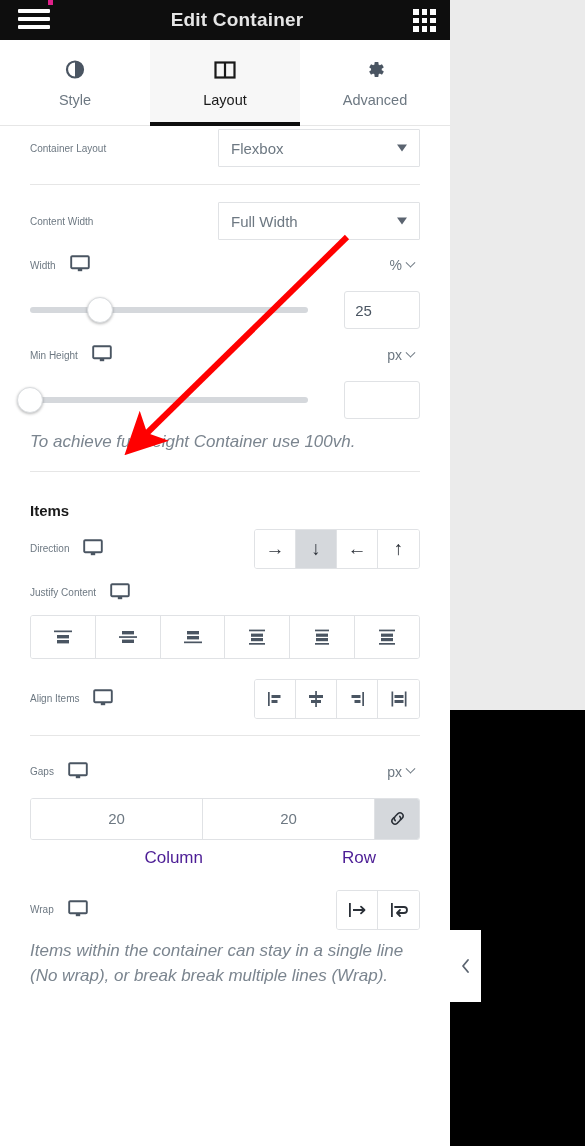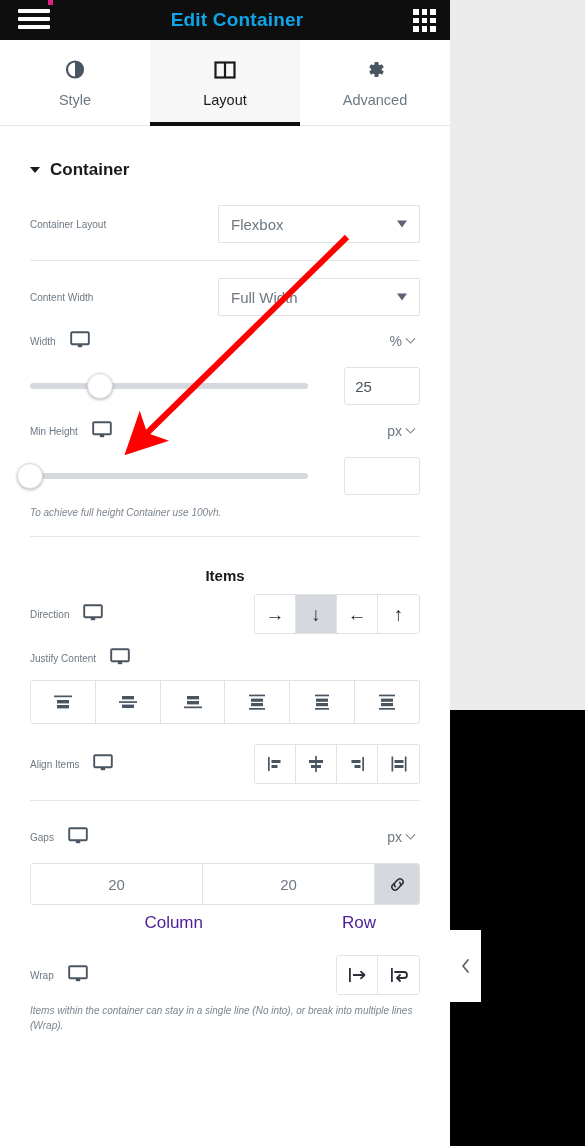--- a/index.html
+++ b/index.html
@@ -30,21 +30,21 @@
     background: #fff;
     overflow: hidden;
   }
 
   
   .panel-header {
     position: relative; height: 40px; background: #0e0e0e;
     display: flex; align-items: center; justify-content: center;
   }
   .panel-title {
-    color: #0ea5e9; font-size: 19px; font-weight: bold; letter-spacing: .2px; margin-left: 24px;
+    color: #e5e5e5; font-size: 19px; font-weight: bold; letter-spacing: .2px; margin-left: 24px;
   }
   .ham {
     position: absolute; left: 18px; top: 6px;
     width: 32px; height: 26px;
     display: flex; flex-direction: column; justify-content: space-between;
     padding: 3px 0;
   }
   .ham i { display: block; height: 4px; background: #fff; border-radius: 1px; }
   .pink-dot {
     position: absolute; left: 48px; top: 0px; width: 5px; height: 5px; background: #e0218a;
@@ -120,23 +120,23 @@
     box-shadow: 0 1px 3px rgba(0,0,0,.28);
     top: 50%; transform: translate(-50%, -50%);
   }
   .num-input {
     width: 78px; height: 38px; margin-left: 20px;
     border: 1px solid #e0e2e5; border-radius: 3px; background: #fff;
     display: flex; align-items: center; padding: 0 10px;
     font-size: 15px; color: #4a5562;
   }
 
-  .hint { font-size: 10px; color: #7b858f; font-style: italic; line-height: 1.5; padding: 6px 0 2px 0; }
-
-  .sub-head { font-size: 15px; font-weight: bold; color: #1a1a1a; padding: 16px 0 8px 0; text-align: center; }
+  .hint { font-size: 17px; color: #7b858f; font-style: italic; line-height: 1.5; padding: 6px 0 2px 0; }
+
+  .sub-head { font-size: 15px; font-weight: bold; color: #1a1a1a; padding: 16px 0 8px 0; }
 
   
   .choices { display: flex; border: 1px solid #e0e2e5; border-radius: 3px; overflow: hidden; background: #fff; }
   .choices .ch {
     width: 41px; height: 38px; display: flex; align-items: center; justify-content: center;
     border-right: 1px solid #e0e2e5; cursor: pointer; background: #fff;
   }
   .choices .ch:last-child { border-right: none; }
   .choices .ch.sel { background: #d5d8dc; }
   .choices.wide { width: 100%; }
@@ -215,24 +215,20 @@
         <svg width="26" height="26" viewBox="0 0 26 26">
           <path fill="#4a5562" d="M13 8.6a3.9 3.9 0 1 0 0 7.8 3.9 3.9 0 0 0 0-7.8zm0 6a2.1 2.1 0 1 1 0-4.2 2.1 2.1 0 0 1 0 4.2z"></path>
           <path fill="#4a5562" d="M21.3 14.1l-1.6-.9c.1-.5.1-1 0-1.5l1.6-.9a.7.7 0 0 0 .3-.9l-1.3-2.2a.7.7 0 0 0-.9-.3l-1.6.9c-.4-.3-.9-.6-1.3-.8V5.6a.7.7 0 0 0-.7-.7h-2.6a.7.7 0 0 0-.7.7v1.9c-.5.2-.9.5-1.3.8l-1.6-.9a.7.7 0 0 0-.9.3L7.4 9.9a.7.7 0 0 0 .3.9l1.6.9c-.1.5-.1 1 0 1.5l-1.6.9a.7.7 0 0 0-.3.9l1.3 2.2a.7.7 0 0 0 .9.3l1.6-.9c.4.3.9.6 1.3.8v1.9c0 .4.3.7.7.7h2.6c.4 0 .7-.3.7-.7v-1.9c.5-.2.9-.5 1.3-.8l1.6.9a.7.7 0 0 0 .9-.3l1.3-2.2a.7.7 0 0 0-.4-.9z"></path>
         </svg>
         <span>Advanced</span>
       </div>
     </div>
 
     <div class="panel-body">
 
-      <div class="section-head">
-        <span class="caret"></span>
-        <span>Container</span>
-      </div>
 
       <div class="row">
         <span class="row-label">Container Layout</span>
         <div class="select">
           <span>Flexbox</span>
           <span class="arrow"></span>
         </div>
       </div>
 
       <div class="hr"></div>
@@ -487,21 +483,21 @@
           <div class="ch">
             <svg width="26" height="22" viewBox="0 0 26 22">
               <rect x="5" y="4" width="1.8" height="14" fill="#2b3038"></rect>
               <path d="M9 8h9a3 3 0 0 1 0 6h-6" fill="none" stroke="#2b3038" stroke-width="1.8" stroke-linecap="round"></path>
               <polyline points="14,11 11,14 14,17" fill="none" stroke="#2b3038" stroke-width="1.8" stroke-linecap="round" stroke-linejoin="round"></polyline>
             </svg>
           </div>
         </div>
       </div>
 
-      <div class="hint">Items within the container can stay in a single line (No into), or break into multiple lines (Wrap).</div>
+      <div class="hint">Items within the container can stay in a single line (No wrap), or break break multiple lines (Wrap).</div>
 
     </div>
   </div>
 
   <svg class="annot">
     <defs>
       <marker id="redhead" markerWidth="7" markerHeight="7" refX="2.2" refY="3.5" orient="auto">
         <polygon points="0,0 7,3.5 0,7 1.7,3.5" fill="#FF0000"></polygon>
       </marker>
     </defs>

